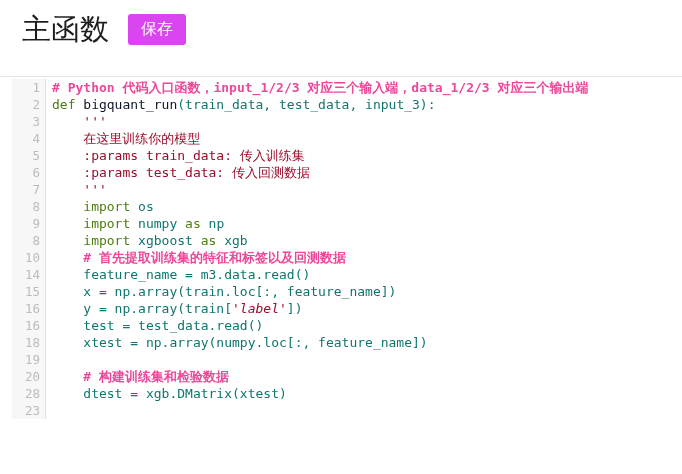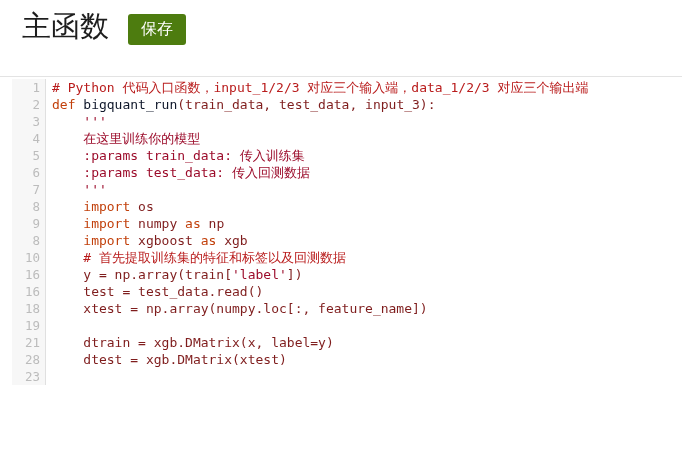--- a/index.html
+++ b/index.html
@@ -23,31 +23,31 @@
     padding: 0 0 0 22px;
     display: flex;
     align-items: flex-start;
   }
   .header-inner {
     display: flex;
     align-items: center;
     margin-top: 12px;
   }
   .page-title {
-    font-family: Liberation Mono, monospace;
+    font-family: Liberation Serif, serif;
     font-size: 29px;
     line-height: 34px;
     color: #1d1d1d;
     font-weight: 400;
     letter-spacing: 0px;
     white-space: nowrap;
   }
   .save-button {
     margin-left: 19px;
-    background: #4d7c0f;
+    background: #d946ef;
     color: #ffffff;
     font-family: "DejaVu Sans", "Liberation Sans", sans-serif;
     font-size: 16px;
     line-height: 18px;
     padding: 6px 13px 7px 13px;
     border: none;
     border-radius: 3px;
     cursor: pointer;
     white-space: nowrap;
     display: inline-block;
@@ -94,26 +94,26 @@
   }
   .code-cell {
     padding: 0 0 0 6px;
     font-family: "DejaVu Sans Mono", "Liberation Mono", monospace;
     font-size: 13px;
     line-height: 17px;
     vertical-align: top;
     white-space: pre;
     color: #000000;
   }
-  .code-cell .cmt  { color: #b91c1c; }
-  .code-cell .kw   { color: #c2410c; }
+  .code-cell .cmt  { color: #ec4899; font-weight: bold; }
+  .code-cell .kw   { color: #4d7c0f; }
   .code-cell .fn   { color: #0f172a; }
-  .code-cell .str  { color: #9c0c2b; }
+  .code-cell .str  { color: #9c0c2b; font-style: italic; }
   .code-cell .doc  { color: #9c0c2b; }
-  .code-cell .plain{ color: #7f1d1d; }
+  .code-cell .plain{ color: #0f766e; }
 </style>
 </head>
 <body>
 
 <div class="header">
   <div class="header-inner">
     <div class="page-title">主函数</div>
     <button class="save-button">保存</button>
   </div>
   <div class="header-divider"></div>
@@ -161,38 +161,46 @@
           </tr>
           <tr class="code-row">
             <td class="gutter-cell">8</td>
             <td class="code-cell"><span class="plain">    </span><span class="kw">import</span><span class="plain"> xgboost </span><span class="kw">as</span><span class="plain"> xgb</span></td>
           </tr>
           <tr class="code-row">
             <td class="gutter-cell">10</td>
             <td class="code-cell"><span class="cmt">    # 首先提取训练集的特征和标签以及回测数据</span></td>
           </tr>
           <tr class="code-row">
+            <td class="gutter-cell">14</td>
+            <td class="code-cell"><span class="plain">    feature_name = m3.data.read()</span></td>
+          </tr>
+          <tr class="code-row">
+            <td class="gutter-cell">15</td>
+            <td class="code-cell"><span class="plain">    x = np.array(train.loc[:, feature_name])</span></td>
+          </tr>
+          <tr class="code-row">
             <td class="gutter-cell">16</td>
             <td class="code-cell"><span class="plain">    y = np.array(train[</span><span class="str">'label'</span><span class="plain">])</span></td>
           </tr>
           <tr class="code-row">
             <td class="gutter-cell">16</td>
             <td class="code-cell"><span class="plain">    test = test_data.read()</span></td>
           </tr>
           <tr class="code-row">
             <td class="gutter-cell">18</td>
             <td class="code-cell"><span class="plain">    xtest = np.array(numpy.loc[:, feature_name])</span></td>
           </tr>
           <tr class="code-row">
             <td class="gutter-cell">19</td>
             <td class="code-cell">&nbsp;</td>
           </tr>
           <tr class="code-row">
-            <td class="gutter-cell">21</td>
-            <td class="code-cell"><span class="plain">    dtrain = xgb.DMatrix(x, label=y)</span></td>
+            <td class="gutter-cell">20</td>
+            <td class="code-cell"><span class="cmt">    # 构建训练集和检验数据</span></td>
           </tr>
           <tr class="code-row">
             <td class="gutter-cell">28</td>
             <td class="code-cell"><span class="plain">    dtest = xgb.DMatrix(xtest)</span></td>
           </tr>
           <tr class="code-row">
             <td class="gutter-cell">23</td>
             <td class="code-cell">&nbsp;</td>
           </tr>
         </tbody>

